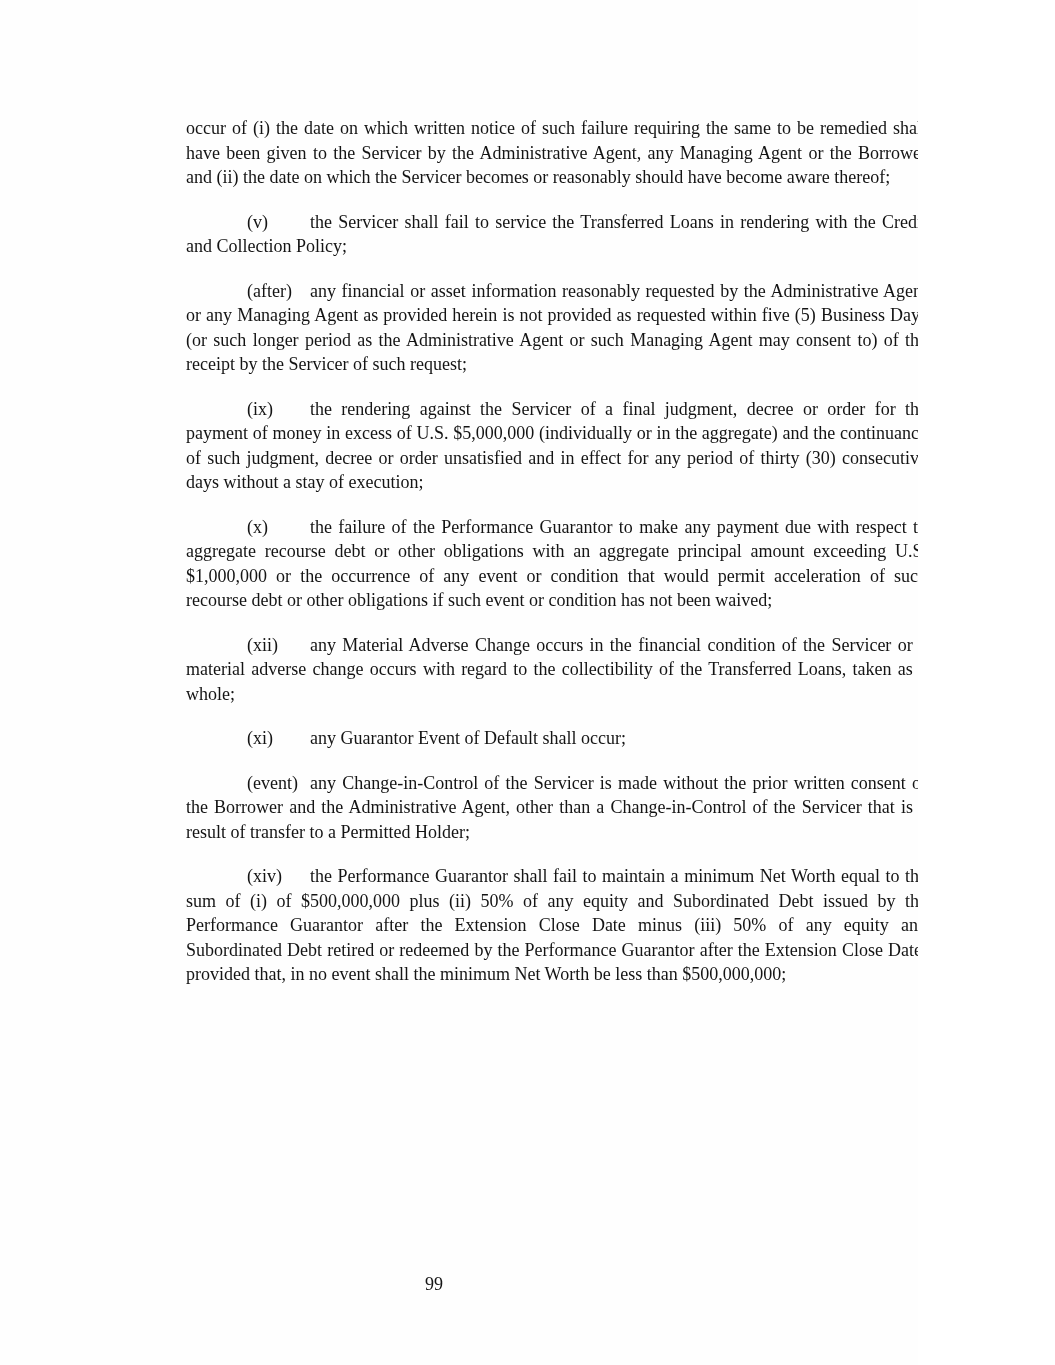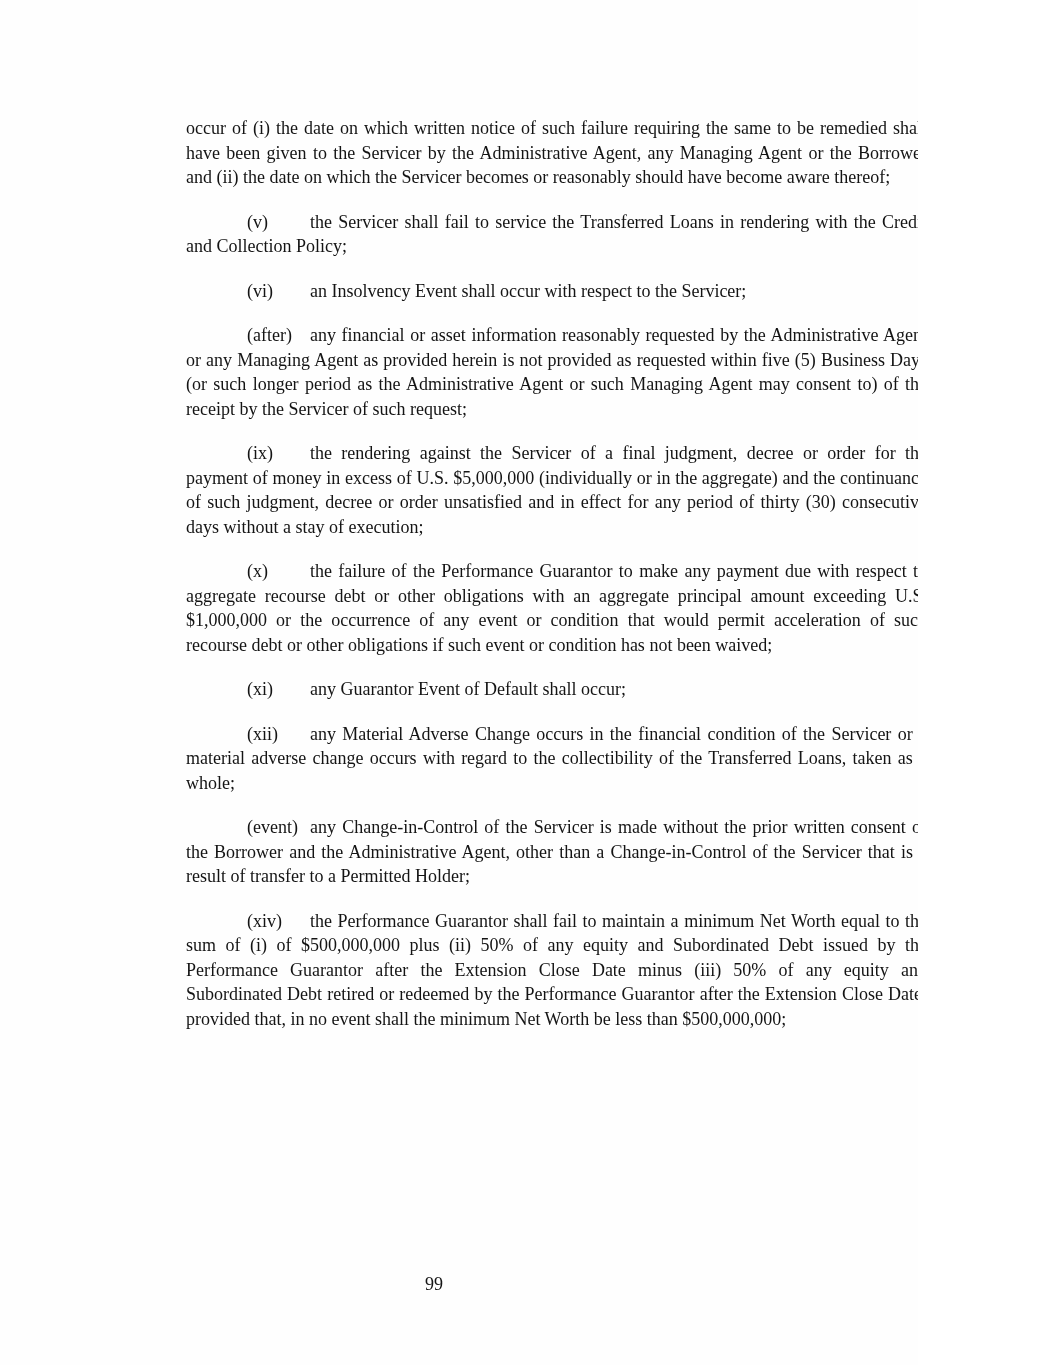--- a/index.html
+++ b/index.html
@@ -51,32 +51,31 @@
 </head>
 <body>
 
 <div class="page">
   <div class="content">
 
     <p class="para no-indent"><span>occur of (i) the date on which written notice of such failure requiring the same to be remedied shall have been given to the Servicer by the Administrative Agent, any Managing Agent or the Borrower and (ii) the date on which the Servicer becomes or reasonably should have become aware thereof;</span></p>
 
     <p class="para"><span class="num">(v)</span><span>the Servicer shall fail to service the Transferred Loans in rendering with the Credit and Collection Policy;</span></p>
 
-    <p class="para"><span class="num">(vi)</span><span>an Insolvency Event shall occur with respect to the Servicer;</span></p>
 
 
     <p class="para"><span class="num">(after)</span><span>any financial or asset information reasonably requested by the Administrative Agent or any Managing Agent as provided herein is not provided as requested within five (5) Business Days (or such longer period as the Administrative Agent or such Managing Agent may consent to) of the receipt by the Servicer of such request;</span></p>
 
     <p class="para"><span class="num">(ix)</span><span>the rendering against the Servicer of a final judgment, decree or order for the payment of money in excess of U.S. $5,000,000 (individually or in the aggregate) and the continuance of such judgment, decree or order unsatisfied and in effect for any period of thirty (30) consecutive days without a stay of execution;</span></p>
 
     <p class="para"><span class="num">(x)</span><span>the failure of the Performance Guarantor to make any payment due with respect to aggregate recourse debt or other obligations with an aggregate principal amount exceeding U.S. $1,000,000 or the occurrence of any event or condition that would permit acceleration of such recourse debt or other obligations if such event or condition has not been waived;</span></p>
 
+    <p class="para"><span class="num">(xii)</span><span>any Material Adverse Change occurs in the financial condition of the Servicer or a material adverse change occurs with regard to the collectibility of the Transferred Loans, taken as a whole;</span></p>
+
     <p class="para"><span class="num">(xi)</span><span>any Guarantor Event of Default shall occur;</span></p>
-
-    <p class="para"><span class="num">(xii)</span><span>any Material Adverse Change occurs in the financial condition of the Servicer or a material adverse change occurs with regard to the collectibility of the Transferred Loans, taken as a whole;</span></p>
 
     <p class="para"><span class="num">(event)</span><span>any Change-in-Control of the Servicer is made without the prior written consent of the Borrower and the Administrative Agent, other than a Change-in-Control of the Servicer that is a result of transfer to a Permitted Holder;</span></p>
 
     <p class="para"><span class="num">(xiv)</span><span>the Performance Guarantor shall fail to maintain a minimum Net Worth equal to the sum of (i) of $500,000,000 plus (ii) 50% of any equity and Subordinated Debt issued by the Performance Guarantor after the Extension Close Date minus (iii) 50% of any equity and Subordinated Debt retired or redeemed by the Performance Guarantor after the Extension Close Date; provided that, in no event shall the minimum Net Worth be less than $500,000,000;</span></p>
 
   </div>
 
   <div class="footer">99</div>
 </div>
 

